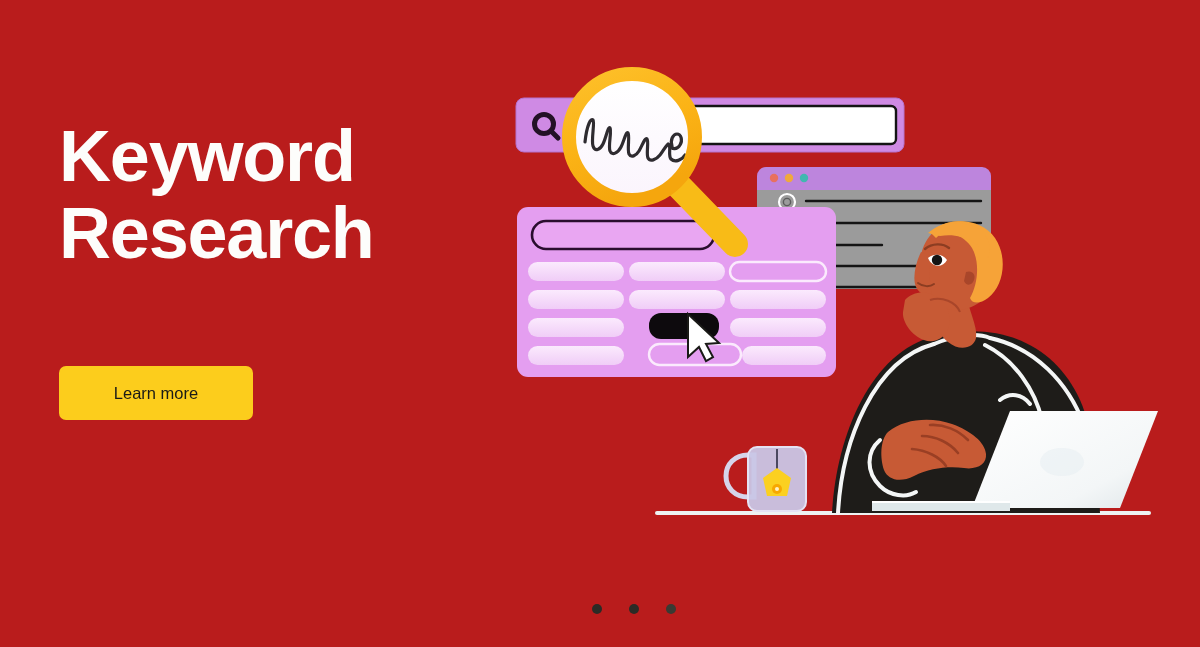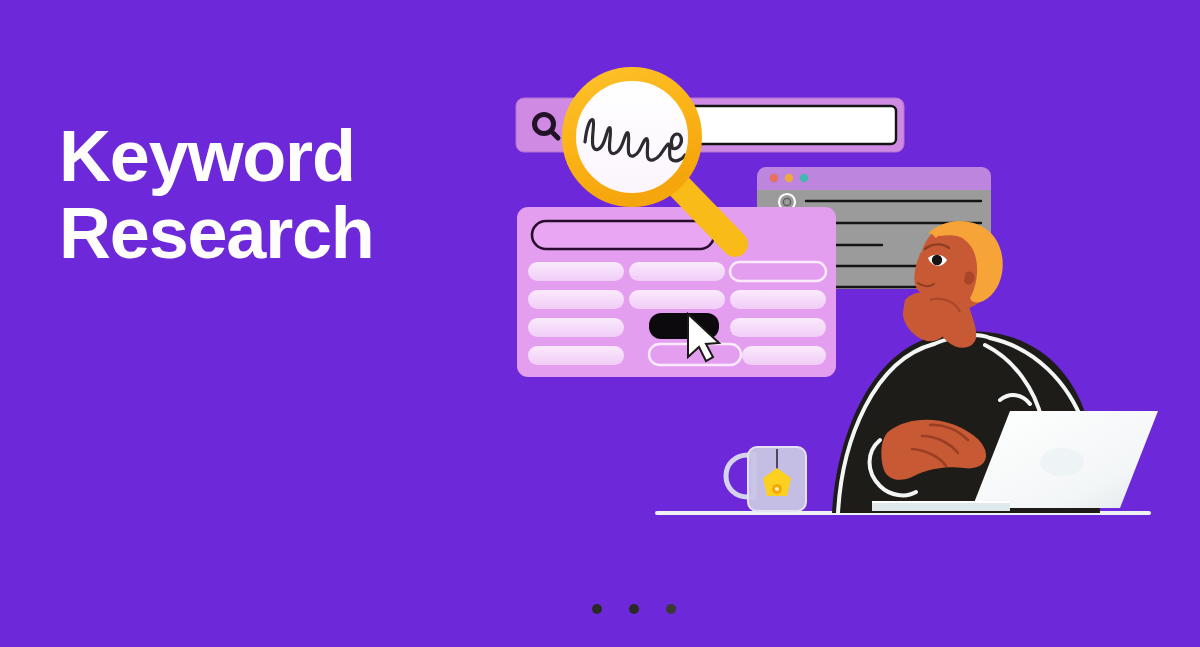--- a/index.html
+++ b/index.html
@@ -6,21 +6,21 @@
   * { margin:0; padding:0; box-sizing:border-box; }
   html, body {
     width:1200px; height:647px;
     background:#1a1a17;
     font-family:"Liberation Sans", sans-serif;
     overflow:hidden;
   }
   #stage {
     position:relative;
     width:1200px; height:647px;
-    background:#6d28d9;
+    background:#b91c1c;
   }
 
   
   .hero-copy {
     position:absolute;
     left:59px; top:118px;
     width:420px;
   }
   .hero-title {
     color:#fdfdfb;
@@ -65,20 +65,23 @@
 </head>
 <body>
 
 <div id="stage">
 
   <div class="hero-copy">
     <h1 class="hero-title">Keyword
 Research</h1>
   </div>
 
+  <button class="cta-button">
+    <span>Learn more</span>
+  </button>
 
   <div class="illus">
     <svg width="1200" height="647" viewBox="0 0 1200 647" xmlns="http://www.w3.org/2000/svg">
       <defs>
         <linearGradient id="pillFill" x1="0" y1="0" x2="0" y2="1">
           <stop offset="0%" stop-color="#fbeafd"></stop>
           <stop offset="100%" stop-color="#f0cdf7"></stop>
         </linearGradient>
         <linearGradient id="ringGrad" x1="0" y1="0" x2="0.4" y2="1">
           <stop offset="0%" stop-color="#fdc02a"></stop>

